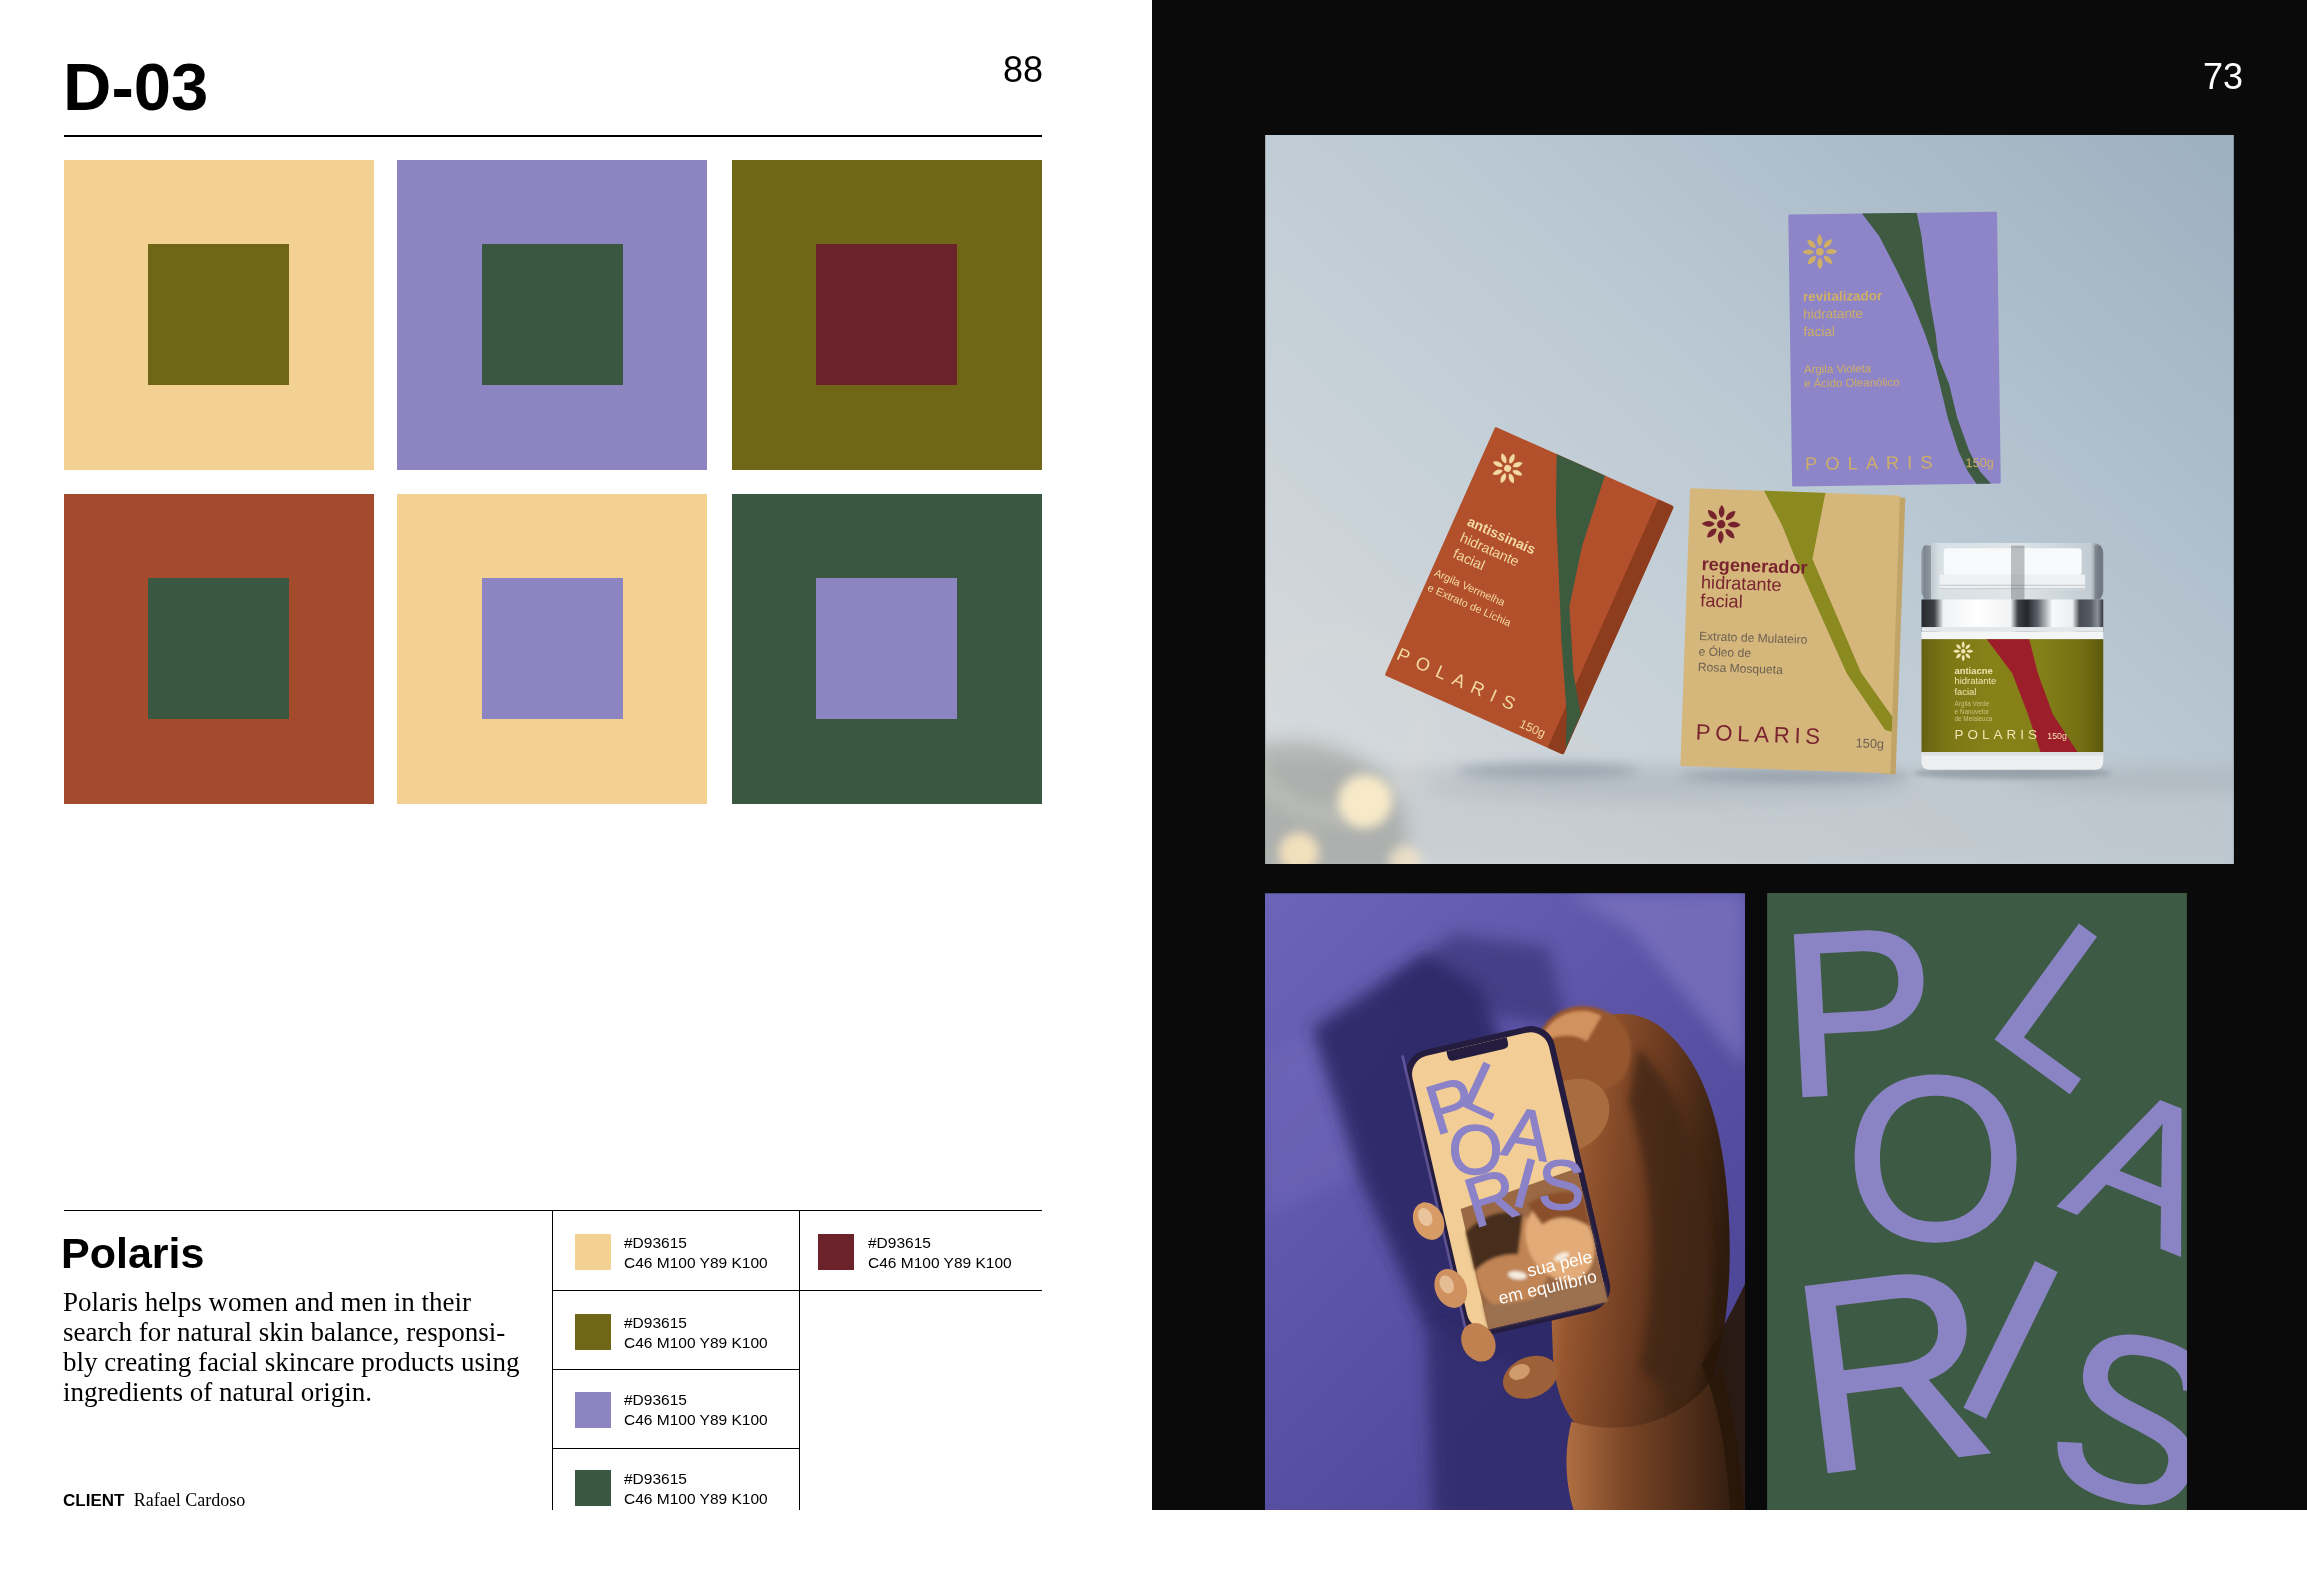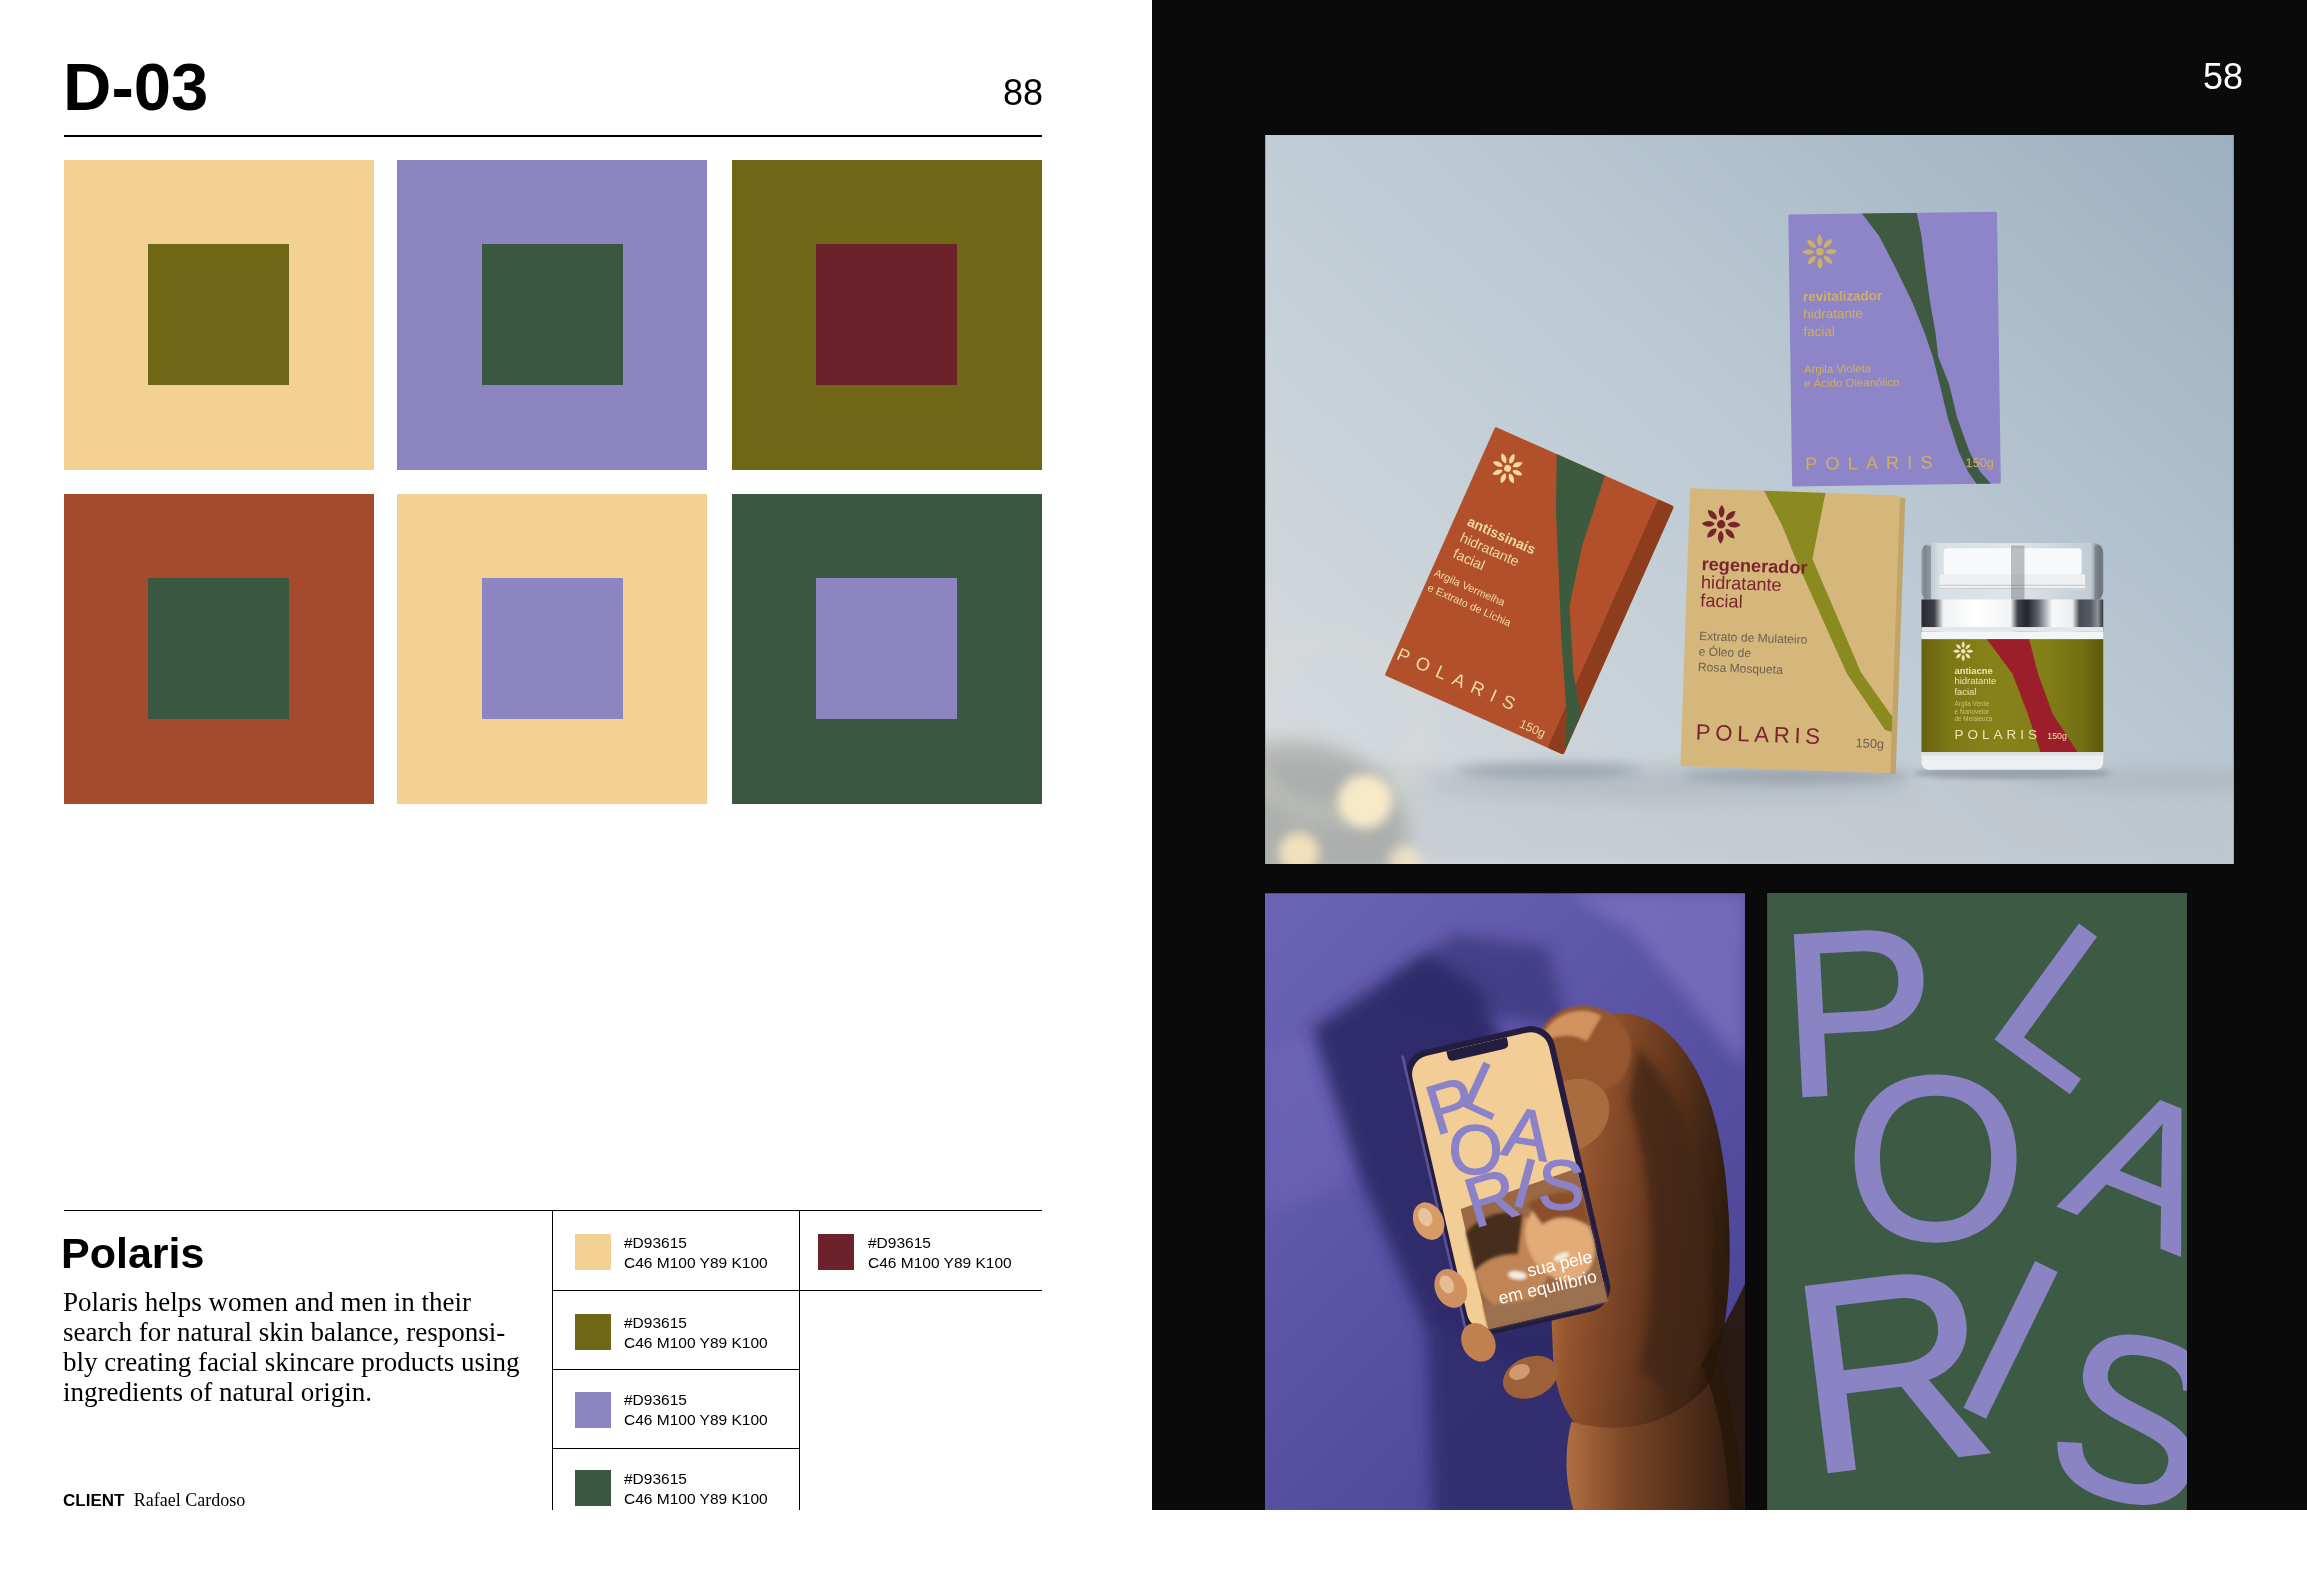--- a/index.html
+++ b/index.html
@@ -6,21 +6,21 @@
   #page{position:relative;width:2307px;height:1510px;background:#ffffff;overflow:hidden;
         font-family:"Liberation Sans", sans-serif;}
   .abs{position:absolute;}
 </style>
 </head>
 <body>
 <div id="page">
 
   <div class="abs" style="left:63px;top:53px;font-size:67px;font-weight:bold;color:#000;line-height:1;">D-03</div>
 
-  <div class="abs" style="left:942px;top:75px;width:101px;text-align:right;font-size:36px;color:#000;line-height:1;">88</div>
+  <div class="abs" style="left:942px;top:52px;width:101px;text-align:right;font-size:36px;color:#000;line-height:1;">88</div>
 
   <div class="abs" style="left:64px;top:135px;width:978px;height:2px;background:#000;"></div>
 
   <div class="abs" style="left:64px;top:160px;width:310px;height:310px;background:#F2D192;"></div>
   <div class="abs" style="left:148px;top:244px;width:141px;height:141px;background:#6F6716;"></div>
 
   <div class="abs" style="left:397px;top:160px;width:310px;height:310px;background:#8C85C1;"></div>
   <div class="abs" style="left:482px;top:244px;width:141px;height:141px;background:#3A5741;"></div>
 
   <div class="abs" style="left:732px;top:160px;width:310px;height:310px;background:#6F6716;"></div>
@@ -58,21 +58,21 @@
   <div class="abs" style="left:624px;top:1313px;font-size:15.5px;line-height:20px;color:#000;">#D93615<br>C46 M100 Y89 K100</div>
 
   <div class="abs" style="left:575px;top:1392px;width:36px;height:36px;background:#8C85C1;"></div>
   <div class="abs" style="left:624px;top:1390px;font-size:15.5px;line-height:20px;color:#000;">#D93615<br>C46 M100 Y89 K100</div>
 
   <div class="abs" style="left:575px;top:1470px;width:36px;height:36px;background:#3A5741;"></div>
   <div class="abs" style="left:624px;top:1469px;font-size:15.5px;line-height:20px;color:#000;">#D93615<br>C46 M100 Y89 K100</div>
 
   <div class="abs" style="left:1152px;top:0;width:1155px;height:1591px;background:#0a0a0a;"></div>
 
-  <div class="abs" style="left:2142px;top:59px;width:101px;text-align:right;font-size:36px;color:#fff;line-height:1;">58</div>
+  <div class="abs" style="left:2142px;top:59px;width:101px;text-align:right;font-size:36px;color:#fff;line-height:1;">73</div>
 
   <svg class="abs" style="left:1265px;top:135px;" width="969" height="729" viewBox="0 0 1439 1083">
     <defs>
       <linearGradient id="sky" x1="1" y1="0" x2="0" y2="0.85">
         <stop offset="0" stop-color="#9db0c0"></stop>
         <stop offset="0.5" stop-color="#bccad4"></stop>
         <stop offset="1" stop-color="#d6dadd"></stop>
       </linearGradient>
       <linearGradient id="chrome" x1="0" y1="0" x2="1" y2="0">
         <stop offset="0" stop-color="#26292e"></stop>

